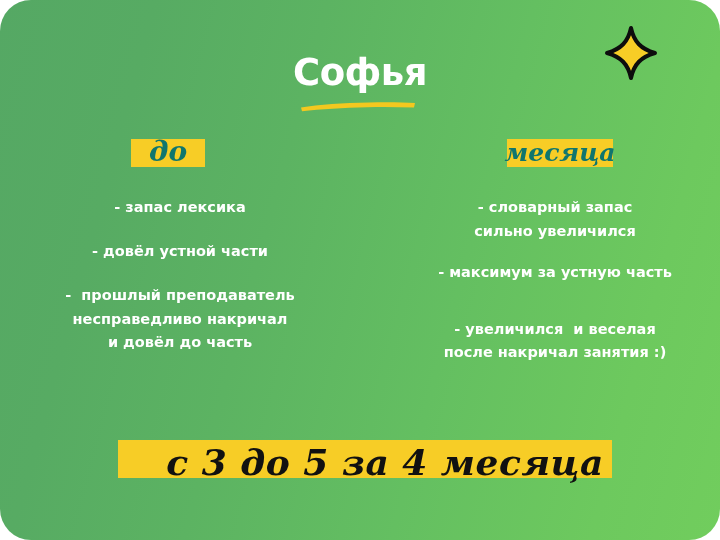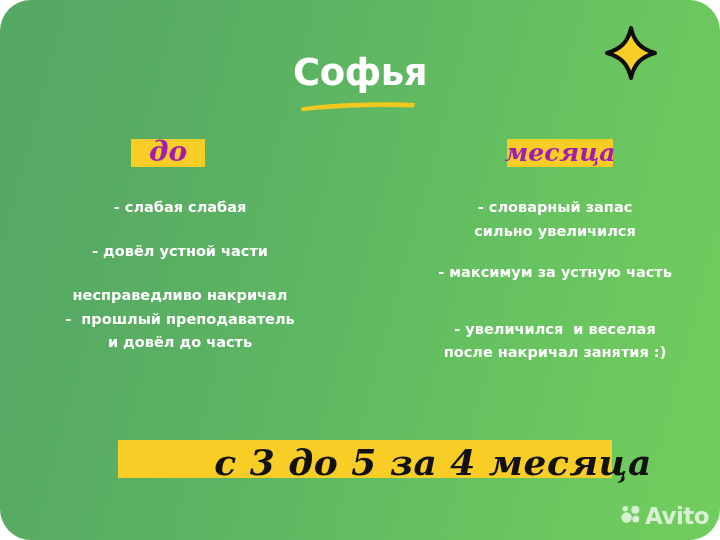--- a/index.html
+++ b/index.html
@@ -57,21 +57,21 @@
     position: absolute;
     background: #f7cd26;
     display: flex;
     align-items: center;
     justify-content: center;
   }
   .tag-text {
     font-family: "DejaVu Serif", serif;
     font-style: italic;
     font-weight: bold;
-    color: #a21caf;
+    color: #0f766e;
     line-height: 1;
   }
   #tag-before {
     left: 131px;
     top: 139px;
     width: 74px;
     height: 28px;
   }
   #tag-before .tag-text {
     font-size: 28px;
@@ -128,21 +128,20 @@
     display: flex;
     align-items: center;
     justify-content: center;
     font-family: "DejaVu Serif", serif;
     font-style: italic;
     font-weight: bold;
     font-size: 36px;
     color: #111111;
     white-space: pre;
     letter-spacing: 0.5px;
-    padding-left: 48px;
   }
 
   
   #avito {
     position: absolute;
     left: 620px;
     top: 504px;
     display: flex;
     align-items: center;
     gap: 4px;
@@ -180,28 +179,28 @@
   <div class="tag" id="tag-before">
     <span class="tag-text">до</span>
   </div>
 
   <div class="tag" id="tag-after">
     <span class="tag-text">месяца</span>
   </div>
 
   <div class="col" id="col-before">
     <div class="blk b1">
-      <span class="ln">- слабая слабая</span>
+      <span class="ln">- запас лексика</span>
     </div>
     <div class="blk b2">
       <span class="ln">- довёл устной части</span>
     </div>
     <div class="blk b3">
+      <span class="ln">-  прошлый преподаватель</span>
       <span class="ln">несправедливо накричал</span>
-      <span class="ln">-  прошлый преподаватель</span>
       <span class="ln">и довёл до часть</span>
     </div>
   </div>
 
   <div class="col" id="col-after">
     <div class="blk b1">
       <span class="ln">- словарный запас</span>
       <span class="ln">сильно увеличился</span>
     </div>
     <div class="blk b2">
@@ -209,25 +208,14 @@
     </div>
     <div class="blk b3">
       <span class="ln">- увеличился  и веселая</span>
       <span class="ln">после накричал занятия :)</span>
     </div>
   </div>
 
   <div id="banner"></div>
   <div id="banner-text">с 3 до 5 за 4 месяца</div>
 
-  <div id="avito">
-    <span>
-      <svg viewBox="0 0 24 24" width="21" height="21" aria-hidden="true">
-        <circle cx="7.5" cy="15.5" r="6" fill="#ffffff"></circle>
-        <circle cx="18" cy="17" r="4" fill="#ffffff"></circle>
-        <circle cx="17.5" cy="6.5" r="4.6" fill="#ffffff"></circle>
-        <circle cx="6" cy="5.5" r="3.1" fill="#ffffff"></circle>
-      </svg>
-    </span>
-    <span id="avito-word">Avito</span>
-  </div>
 
 </div>
 
 </body></html>

